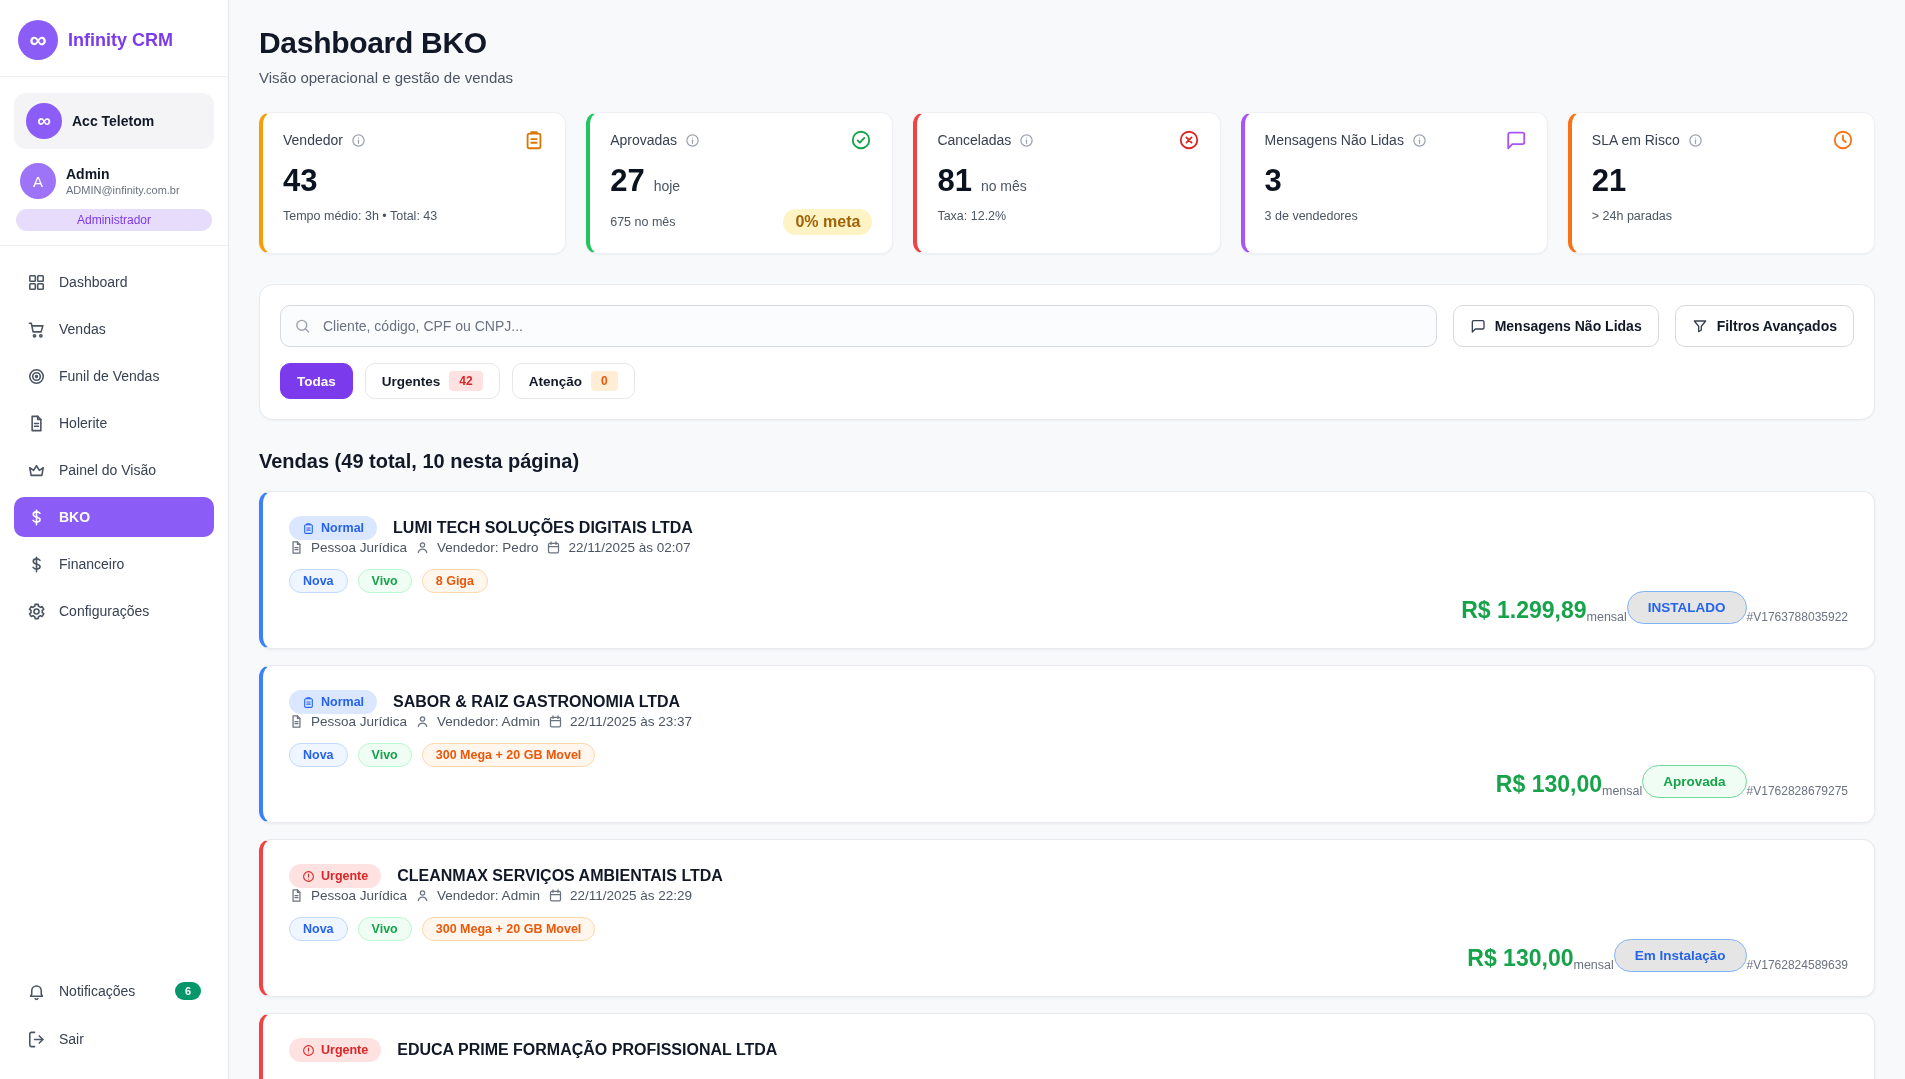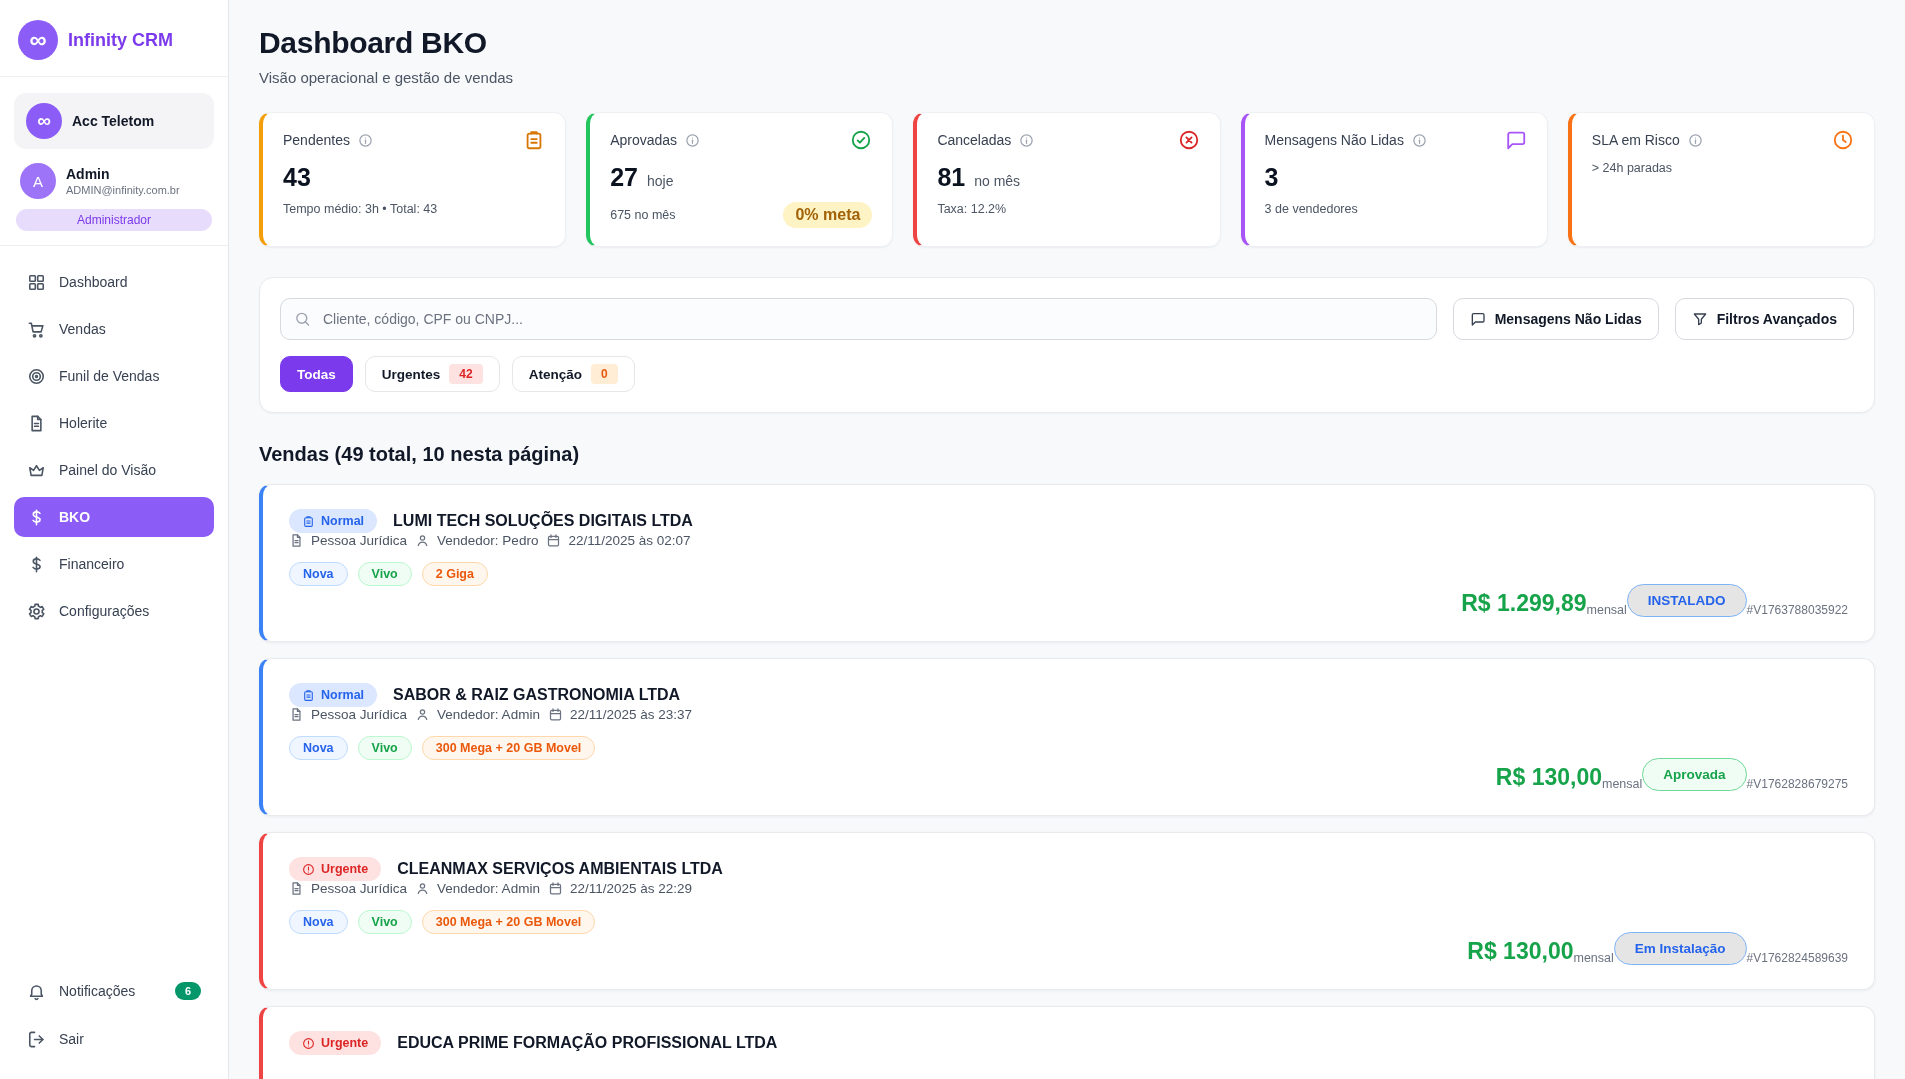--- a/index.html
+++ b/index.html
@@ -49,21 +49,21 @@
   .info-icon{width:15px;height:15px;color:#9ca3af;display:flex;cursor:pointer;}
   .info-icon svg{width:100%;height:100%;}
   .stat-icon{margin-left:auto;width:22px;height:22px;display:flex;}
   .stat-icon svg{width:100%;height:100%;}
   .stat-card.amber .stat-icon{color:#d97706;}
   .stat-card.green .stat-icon{color:#16a34a;}
   .stat-card.red .stat-icon{color:#dc2626;}
   .stat-card.purple .stat-icon{color:#a855f7;}
   .stat-card.orange .stat-icon{color:#f97316;}
   .stat-value-row{margin-top:12px;display:flex;align-items:baseline;gap:9px;}
-  .stat-value{font-size:25px;font-weight:800;color:#0b1220;}
+  .stat-value{font-size:31px;font-weight:800;color:#0b1220;}
   .stat-suffix{font-size:14px;color:#4b5563;}
   .stat-foot{margin-top:10px;display:flex;align-items:center;font-size:12.5px;color:#4b5563;}
   .stat-badge{margin-left:auto;background:#fdf3c4;color:#a16207;border-radius:999px;padding:4px 12px;font-weight:600;font-size:16px;}
 
   .search-panel{margin-top:30px;background:#fff;border:1px solid #e8eaee;border-radius:14px;padding:20px;box-shadow:0 1px 2px rgba(16,24,40,.04);}
   .search-row{display:flex;gap:16px;align-items:center;}
   .search-wrap{flex:1;position:relative;}
   .search-wrap .search-ic{position:absolute;left:14px;top:50%;transform:translateY(-50%);width:17px;height:17px;color:#9ca3af;display:flex;}
   .search-wrap .search-ic svg{width:100%;height:100%;}
   .search-input{width:100%;height:42px;border:1px solid #d6d9de;border-radius:10px;background:#fbfcfd;padding:0 16px 0 42px;font-size:14px;color:#111827;outline:none;font-family:inherit;}
@@ -250,21 +250,21 @@
   </aside>
 
   <main class="main">
     <h1 class="page-title">Dashboard BKO</h1>
     <p class="page-subtitle">Visão operacional e gestão de vendas</p>
 
     <div class="stats">
 
         <div class="stat-card amber">
           <div class="stat-head">
-            <span class="stat-label">Pendentes</span>
+            <span class="stat-label">Vendedor</span>
             <span class="info-icon">
               <svg viewBox="0 0 24 24" fill="none" stroke="currentColor" stroke-width="2" stroke-linecap="round" stroke-linejoin="round">
                 <circle cx="12" cy="12" r="9"></circle>
                 <path d="M12 8h.01"></path>
                 <path d="M12 11.5v5"></path>
               </svg>
             </span>
             <span class="stat-icon">
               <svg viewBox="0 0 24 24" fill="none" stroke="currentColor" stroke-width="2" stroke-linecap="round" stroke-linejoin="round">
                 <rect x="5" y="5" width="14" height="16" rx="2"></rect>
@@ -372,20 +372,24 @@
                 <path d="M12 8h.01"></path>
                 <path d="M12 11.5v5"></path>
               </svg>
             </span>
             <span class="stat-icon">
               <svg viewBox="0 0 24 24" fill="none" stroke="currentColor" stroke-width="2" stroke-linecap="round" stroke-linejoin="round">
                 <circle cx="12" cy="12" r="9"></circle>
                 <path d="M12 7.2V12l3 2.2"></path>
               </svg>
             </span>
+          </div>
+          <div class="stat-value-row">
+            <span class="stat-value">21</span>
+
           </div>
           <div class="stat-foot">
             <span>&gt; 24h paradas</span>
 
           </div>
         </div>
       </div>
 
     <section class="search-panel">
       <div class="search-row">
@@ -482,21 +486,21 @@
                 </span>
                 <span>22/11/2025 às 02:07</span>
               </span>
             </div>
             <div class="sale-tags">
 
                 <span class="tag blue">Nova</span>
 
                 <span class="tag green">Vivo</span>
 
-                <span class="tag orange">2 Giga</span>
+                <span class="tag orange">8 Giga</span>
               </div>
           </div>
           <div class="sale-right">
             <span class="sale-price">R$ 1.299,89</span>
             <span class="sale-period">mensal</span>
             <span class="status-pill blue">INSTALADO</span>
             <span class="sale-id">#V1763788035922</span>
           </div>
         </div>
 

